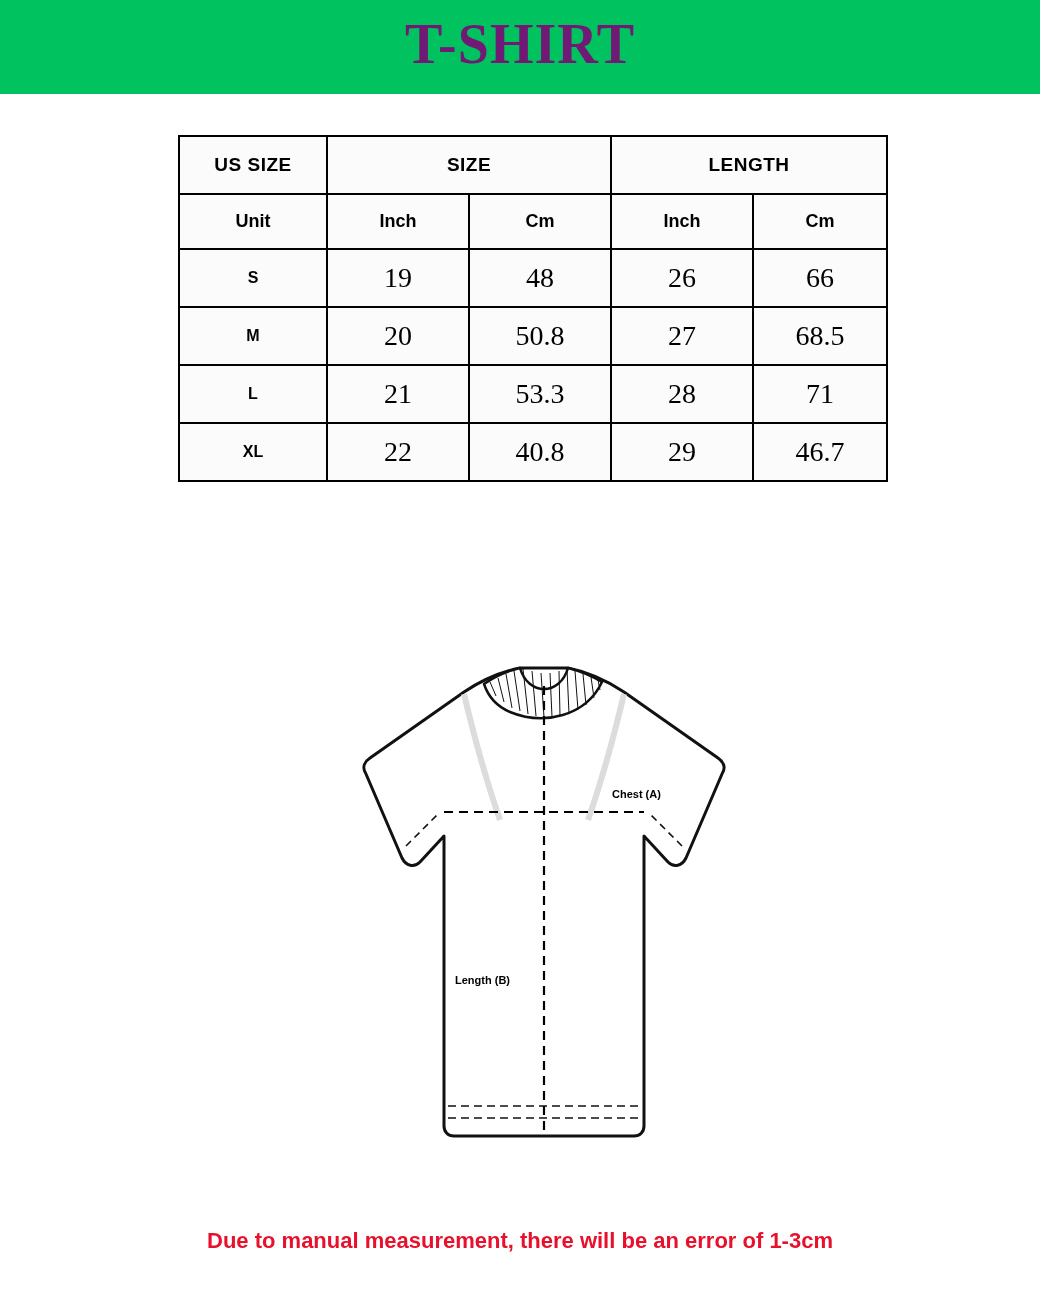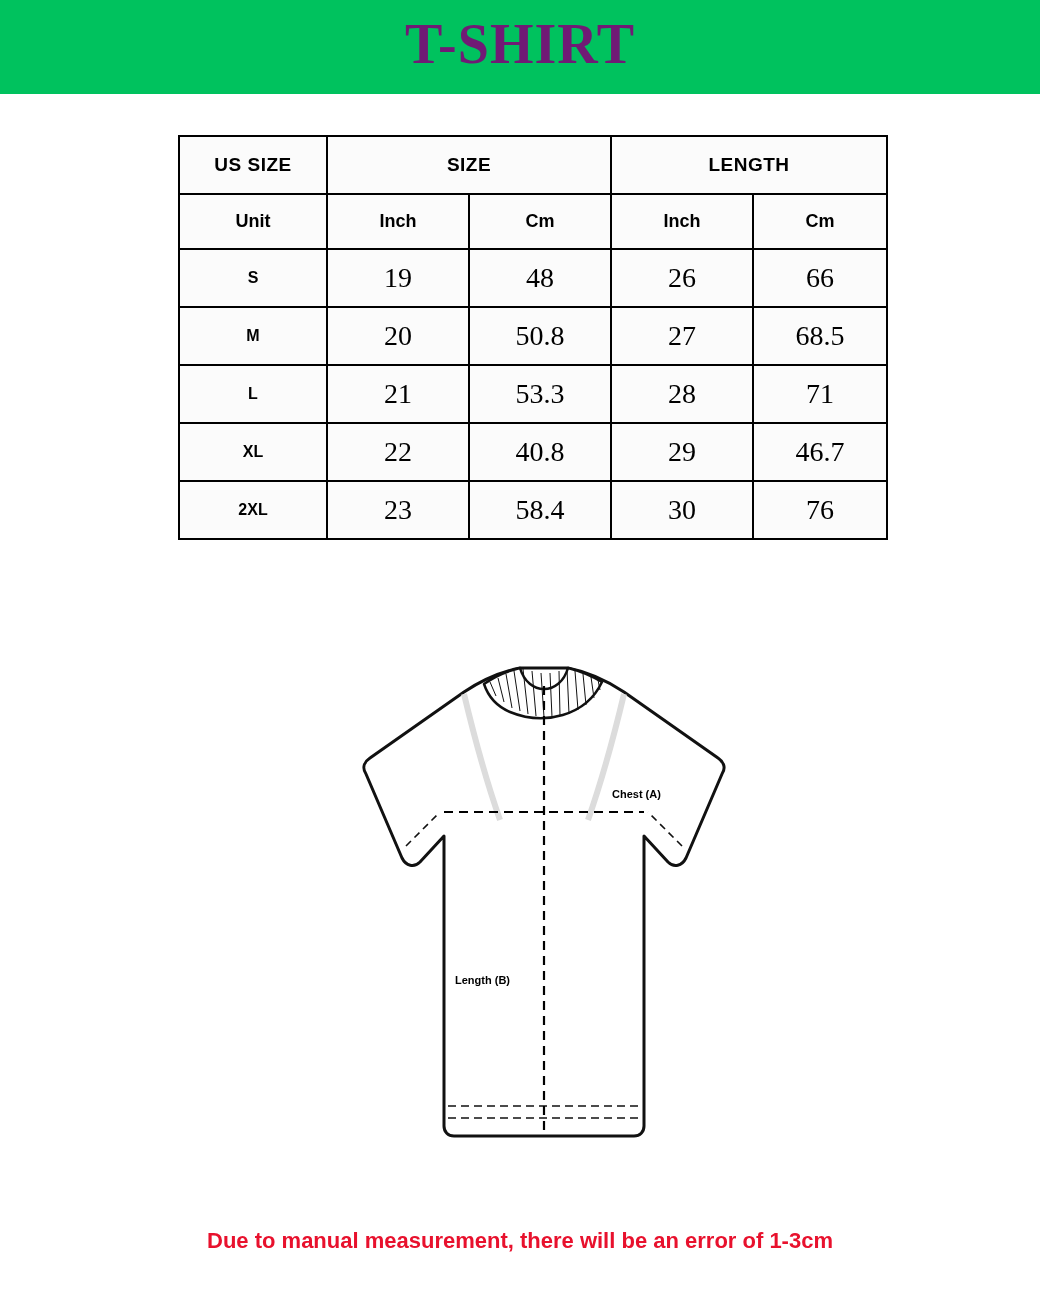--- a/index.html
+++ b/index.html
@@ -175,27 +175,20 @@
         <td class="num-cell">53.3</td>
         <td class="num-cell">28</td>
         <td class="num-cell">71</td>
       </tr>
       <tr class="data-row">
         <td class="size-cell">XL</td>
         <td class="num-cell">22</td>
         <td class="num-cell">40.8</td>
         <td class="num-cell">29</td>
         <td class="num-cell">46.7</td>
-      </tr>
-      <tr class="data-row">
-        <td class="size-cell">2XL</td>
-        <td class="num-cell">23</td>
-        <td class="num-cell">58.4</td>
-        <td class="num-cell">30</td>
-        <td class="num-cell">76</td>
       </tr>
     </tbody>
   </table>
 </div>
 
 <div class="shirt-area">
   <svg class="shirt-svg" width="460" height="540" viewBox="0 0 460 540">
 
     <path d="M150 52
              C 168 40, 186 32, 206 28

